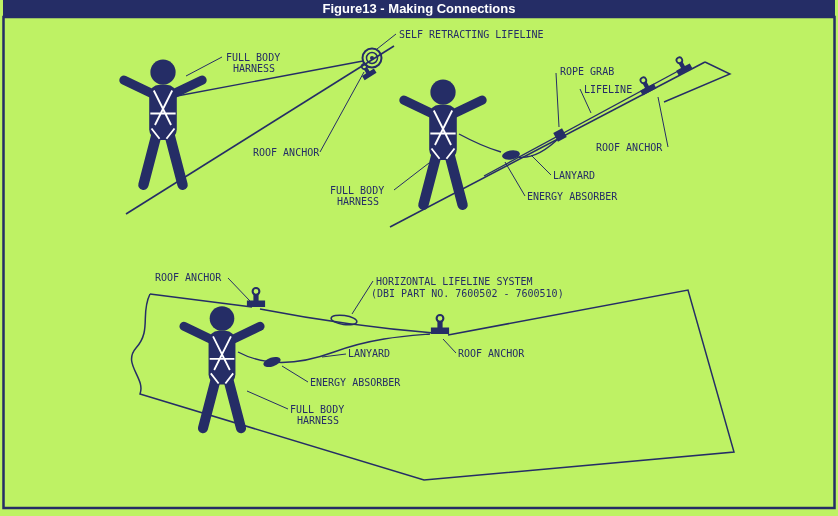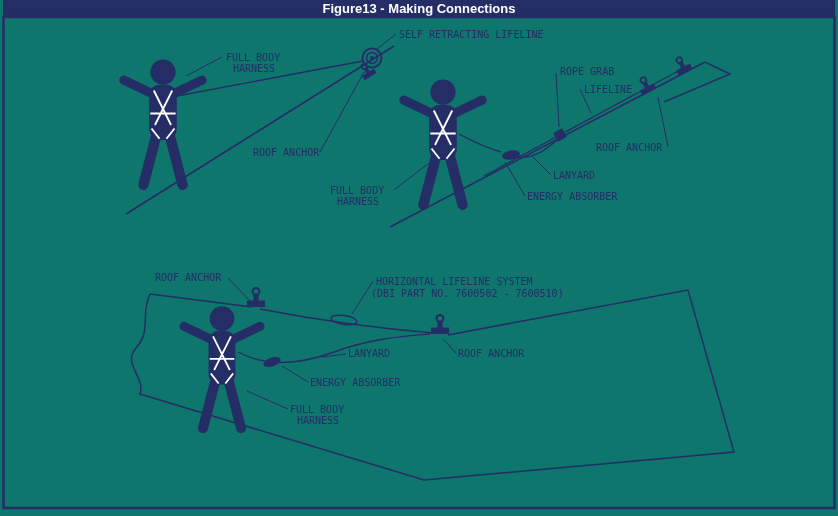--- a/index.html
+++ b/index.html
@@ -1,20 +1,20 @@
 <!DOCTYPE html>
 <html><head>
 <meta charset="utf-8">
 <style>
   html, body { margin: 0; padding: 0; background: #ffffff; }
   .page {
     position: relative;
     width: 838px;
     height: 516px;
-    background: #0f766e;
+    background: #bef264;
     font-family: "Liberation Sans", sans-serif;
     overflow: hidden;
   }
   svg { display: block; }
   .lbl {
     font-family: "DejaVu Sans Mono", monospace;
     font-size: 10px;
     fill: #252d66;
   }
   .title {

